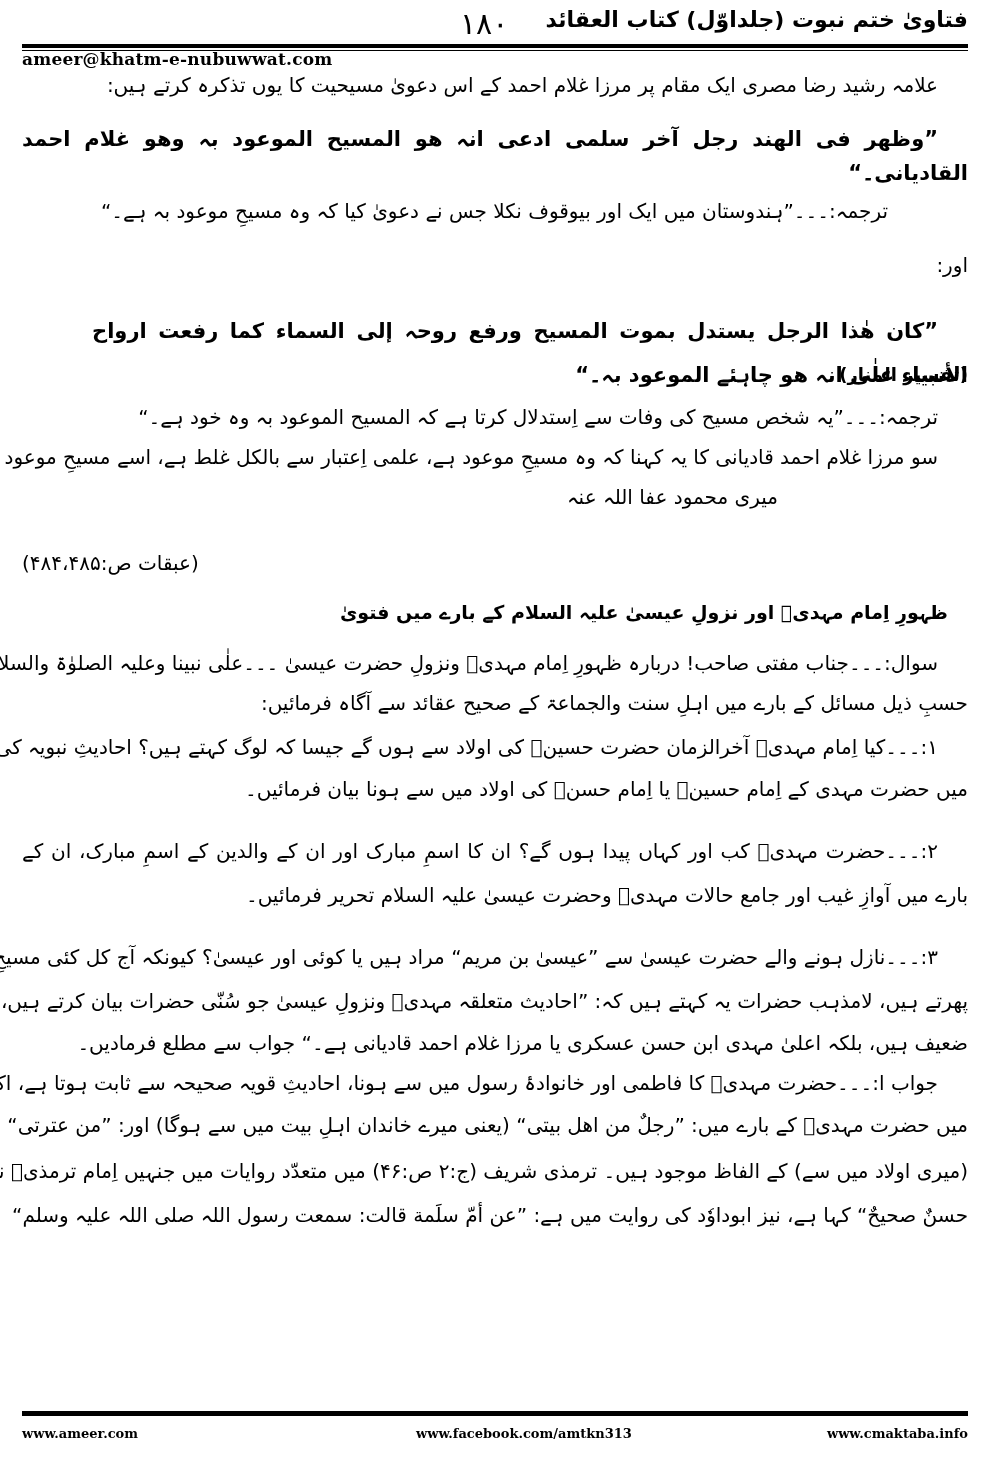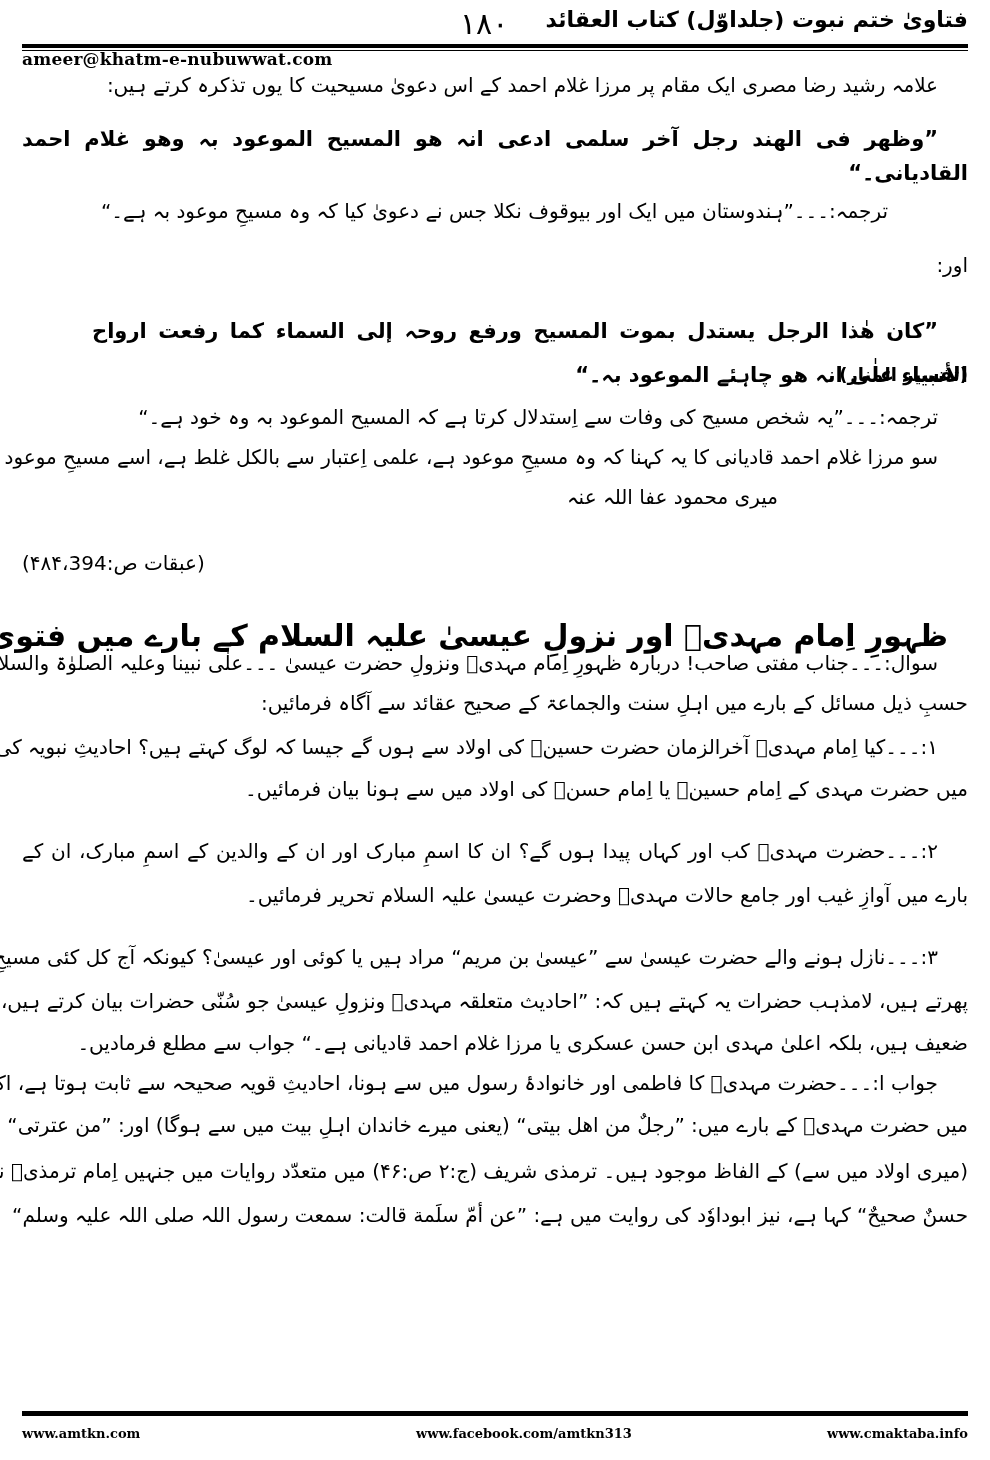--- a/index.html
+++ b/index.html
@@ -12,21 +12,21 @@
     .rule-top-thin { position: absolute; left: 22px; right: 22px; top: 50px; height: 1px; background: #000; }
     .rule-bot { position: absolute; left: 22px; right: 22px; top: 1411px; height: 5px; background: #000; }
     .ftr { position: absolute; top: 1426px; left: 22px; right: 22px; height: 20px; font-family: "DejaVu Serif", serif; font-weight: bold; font-size: 13px; }
     .ftr-l { position: absolute; left: 0; top: 0; }
     .ftr-c { position: absolute; left: 362px; top: 0; margin-left: 32px; }
     .ftr-r { position: absolute; right: 0; top: 0; }
     .body { position: absolute; top: 62px; left: 22px; right: 22px; direction: rtl; text-align: right; }
     .ln { position: absolute; right: 0; left: 0; white-space: nowrap; font-family: "DejaVu Sans", sans-serif; font-size: 20px; line-height: 30px; text-align: right; }
     .ar { font-weight: bold; font-size: 21px; }
     .just { text-align: justify; text-align-last: justify; }
-    .h2 { font-size: 30px; font-weight: bold; line-height: 40px; margin-top: 24px; }
+    .h2 { font-size: 19px; font-weight: bold; line-height: 40px; }
     .ltr-left { text-align: left; }
     .cite { position: absolute; left: 60px; font-weight: bold; font-size: 18px; }
   </style>
 </head>
 <body>
 
 <div class="hdr">
   <span class="hdr-email">ameer@khatm-e-nubuwwat.com</span>
   <span class="hdr-page">۱۸۰</span>
   <span class="hdr-title">فتاویٰ ختم نبوت (جلداوّل) کتاب العقائد</span>
@@ -39,37 +39,37 @@
   <div class="ln ar just" style="top:52px; right:30px;margin-top:10px;">”وظھر فی الھند رجل آخر سلمی ادعی انہ ھو المسیح الموعود بہ وھو غلام احمد</div>
   <div class="ln ar" style="top:96px;">القادیانی۔“</div>
   <div class="ln" style="top:134px; right:80px;">ترجمہ:۔۔۔”ہندوستان میں ایک اور بیوقوف نکلا جس نے دعویٰ کیا کہ وہ مسیحِ موعود بہ ہے۔“</div>
   <div class="ln" style="top:188px;">اور:</div>
   <div class="ln ar just" style="top:254px; right:30px; left:70px;">”کان ھٰذا الرجل یستدل بموت المسیح ورفع روحہ إلی السماء کما رفعت ارواح</div>
   <div class="ln ar" style="top:298px;">الأنبیاء علٰی انہ ھو چاہئے الموعود بہ۔“</div>
   <div class="ln cite" style="top:298px;">(تفسیر المنار)</div>
   <div class="ln" style="top:340px; right:30px;">ترجمہ:۔۔۔”یہ شخص مسیح کی وفات سے اِستدلال کرتا ہے کہ المسیح الموعود بہ وہ خود ہے۔“</div>
   <div class="ln" style="top:380px; right:30px;">سو مرزا غلام احمد قادیانی کا یہ کہنا کہ وہ مسیحِ موعود ہے، علمی اِعتبار سے بالکل غلط ہے، اسے مسیحِ موعود بہ کہنا چاہئے تھا۔</div>
   <div class="ln" style="top:420px; right:190px;">میری محمود عفا اللہ عنہ</div>
-  <div class="ln ltr-left" style="top:486px; left:0; right:auto;">(عبقات ص:۴۸۴،394)</div>
+  <div class="ln ltr-left" style="top:486px; left:0; right:auto;">(عبقات ص:۴۸۴،۴۸۵)</div>
 
   <div class="ln h2" style="top:530px; right:20px;">ظہورِ اِمام مہدیؓ اور نزولِ عیسیٰ علیہ السلام کے بارے میں فتویٰ</div>
 
   <div class="ln just" style="top:586px; right:30px;">سوال:۔۔۔جناب مفتی صاحب! دربارہ ظہورِ اِمام مہدیؓ ونزولِ حضرت عیسیٰ ۔۔۔علٰی نبینا وعلیہ الصلوٰۃ والسلام۔۔۔</div>
   <div class="ln" style="top:626px;">حسبِ ذیل مسائل کے بارے میں اہلِ سنت والجماعۃ کے صحیح عقائد سے آگاہ فرمائیں:</div>
   <div class="ln just" style="top:670px; right:30px;">۱:۔۔۔کیا اِمام مہدیؓ آخرالزمان حضرت حسینؓ کی اولاد سے ہوں گے جیسا کہ لوگ کہتے ہیں؟ احادیثِ نبویہ کی روشنی</div>
   <div class="ln" style="top:712px;">میں حضرت مہدی کے اِمام حسینؓ یا اِمام حسنؓ کی اولاد میں سے ہونا بیان فرمائیں۔</div>
   <div class="ln just" style="top:774px; right:30px;">۲:۔۔۔حضرت مہدیؓ کب اور کہاں پیدا ہوں گے؟ ان کا اسمِ مبارک اور ان کے والدین کے اسمِ مبارک، ان کے</div>
   <div class="ln" style="top:818px;">بارے میں آوازِ غیب اور جامع حالات مہدیؓ وحضرت عیسیٰ علیہ السلام تحریر فرمائیں۔</div>
   <div class="ln just" style="top:880px; right:30px;">۳:۔۔۔نازل ہونے والے حضرت عیسیٰ سے ”عیسیٰ بن مریم“ مراد ہیں یا کوئی اور عیسیٰ؟ کیونکہ آج کل کئی مسیحِ موعود بنے</div>
   <div class="ln just" style="top:924px;">پھرتے ہیں، لامذہب حضرات یہ کہتے ہیں کہ: ”احادیث متعلقہ مہدیؓ ونزولِ عیسیٰ جو سُنّی حضرات بیان کرتے ہیں، وہ موضوع اور</div>
   <div class="ln" style="top:966px;">ضعیف ہیں، بلکہ اعلیٰ مہدی ابن حسن عسکری یا مرزا غلام احمد قادیانی ہے۔“ جواب سے مطلع فرمادیں۔</div>
   <div class="ln just" style="top:1006px; right:30px;">جواب ا:۔۔۔حضرت مہدیؓ کا فاطمی اور خانوادۂ رسول میں سے ہونا، احادیثِ قویہ صحیحہ سے ثابت ہوتا ہے، اکثر روایات</div>
   <div class="ln just" style="top:1048px;">میں حضرت مہدیؓ کے بارے میں: ”رجلٌ من اھل بیتی“ (یعنی میرے خاندان اہلِ بیت میں سے ہوگا) اور: ”من عترتی“</div>
   <div class="ln just" style="top:1094px;">(میری اولاد میں سے) کے الفاظ موجود ہیں۔ ترمذی شریف (ج:۲ ص:۴۶) میں متعدّد روایات میں جنہیں اِمام ترمذیؒ نے ”حدیث</div>
   <div class="ln just" style="top:1138px;">حسنٌ صحیحٌ“ کہا ہے، نیز ابوداوٗد کی روایت میں ہے: ”عن أمّ سلَمة قالت: سمعت رسول اللہ صلی اللہ علیہ وسلم“</div>
 </div>
 
 <div class="rule-bot"></div>
 <div class="ftr">
-  <span class="ftr-l">www.amtkn.com</span>
+  <span class="ftr-l">www.ameer.com</span>
   <span class="ftr-c">www.facebook.com/amtkn313</span>
   <span class="ftr-r">www.cmaktaba.info</span>
 </div>
 
 </body></html>

